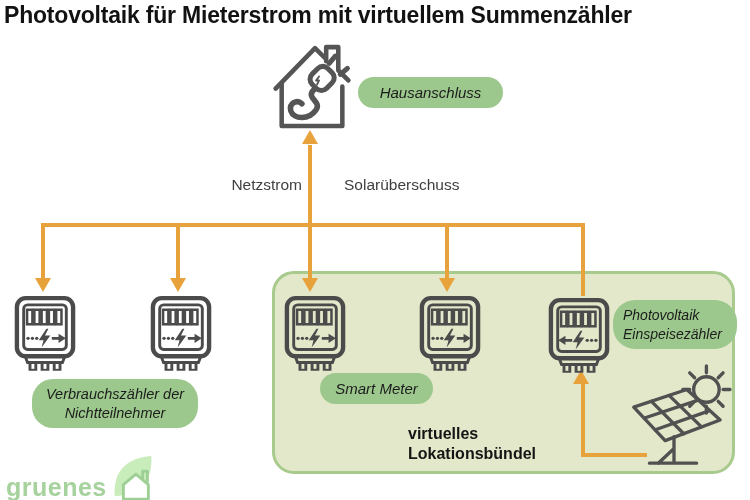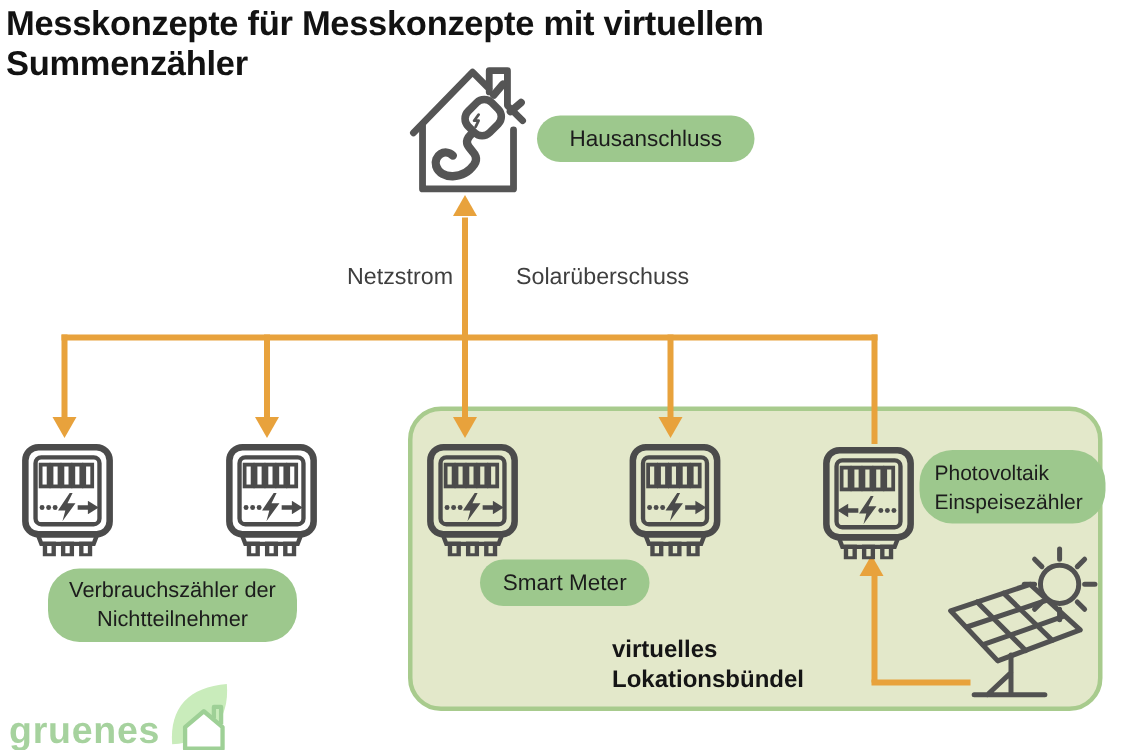--- a/index.html
+++ b/index.html
@@ -9,21 +9,21 @@
   }
   html,body{margin:0;padding:0;}
   body{font-family:"Liberation Sans",sans-serif;background:#fff;}
   #stage{position:relative;width:750px;height:500px;background:#fff;overflow:hidden;}
 
   .title{position:absolute;left:4px;top:2px;width:645px;font-size:23px;line-height:1.16;
     font-weight:bold;color:#121212;letter-spacing:-0.2px;}
 
   .pill{position:absolute;background:var(--pill);color:var(--darktext);
     display:flex;align-items:center;justify-content:center;text-align:center;
-    font-size:15px;line-height:1.3;z-index:4;}
+    font-size:15px;line-height:1.3;z-index:4;font-style:italic;}
   .pill.hausanschluss{left:358px;top:77px;width:145px;height:31px;border-radius:16px;}
   .pill.verbrauch{left:32px;top:379px;width:166px;height:49px;border-radius:21px;font-size:14.5px;padding:0 6px;box-sizing:border-box;}
   .pill.smartmeter{left:320px;top:373px;width:113px;height:31px;border-radius:16px;}
   .pill.pv{left:613px;top:300px;width:124px;height:49px;border-radius:22px;font-size:14px;
     justify-content:flex-start;text-align:left;padding:12px 10px;box-sizing:border-box;}
 
   .flowlabel{position:absolute;top:176px;font-size:15.5px;color:var(--graytext);z-index:2;}
   .flowlabel.netz{left:180px;width:122px;text-align:right;}
   .flowlabel.solar{left:320px;width:160px;text-align:left;margin-left:24px;}
 
@@ -45,21 +45,21 @@
 
   .logo{position:absolute;left:6px;top:443px;display:flex;align-items:flex-end;z-index:4;}
   .logo .word{font-size:25px;font-weight:600;color:var(--logogreen);letter-spacing:0.5px;line-height:1;padding-bottom:3px;margin-top:32px;}
   .logo svg{margin:0 2px;}
 </style>
 </head>
 <body>
 
 <div id="stage">
 
-  <div class="title">Messkonzepte für Messkonzepte mit virtuellem Summenzähler</div>
+  <div class="title">Photovoltaik für Mieterstrom mit virtuellem Summenzähler</div>
 
   <svg width="0" height="0" style="position:absolute" aria-hidden="true">
     <defs>
       <symbol id="sym-meter" viewBox="0 0 64 78">
         <rect x="3" y="3" width="58" height="60" rx="9" fill="none" stroke="currentColor" stroke-width="4.5"></rect>
         <rect x="10" y="10" width="44" height="46" rx="4" fill="none" stroke="currentColor" stroke-width="3"></rect>
         <g fill="none" stroke="currentColor" stroke-width="2.6">
           <rect x="13.5" y="15" width="5.5" height="15"></rect>
             <rect x="21" y="15" width="5.5" height="15"></rect>
           <rect x="28.5" y="15" width="5.5" height="15"></rect>

